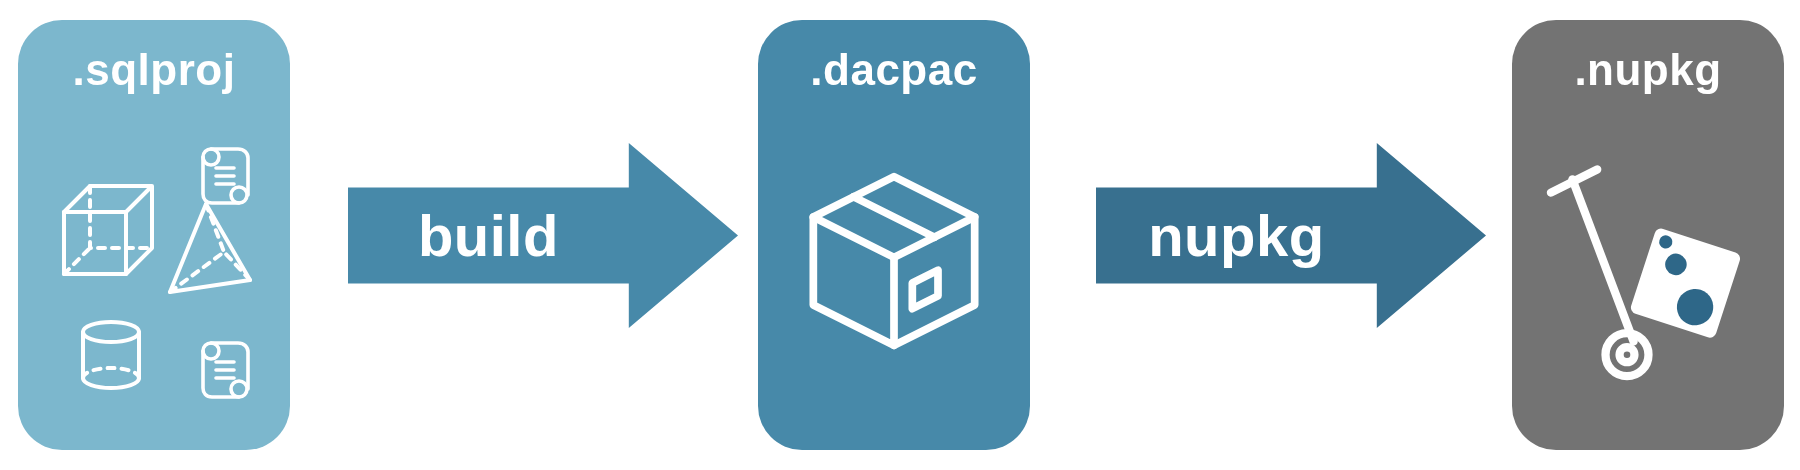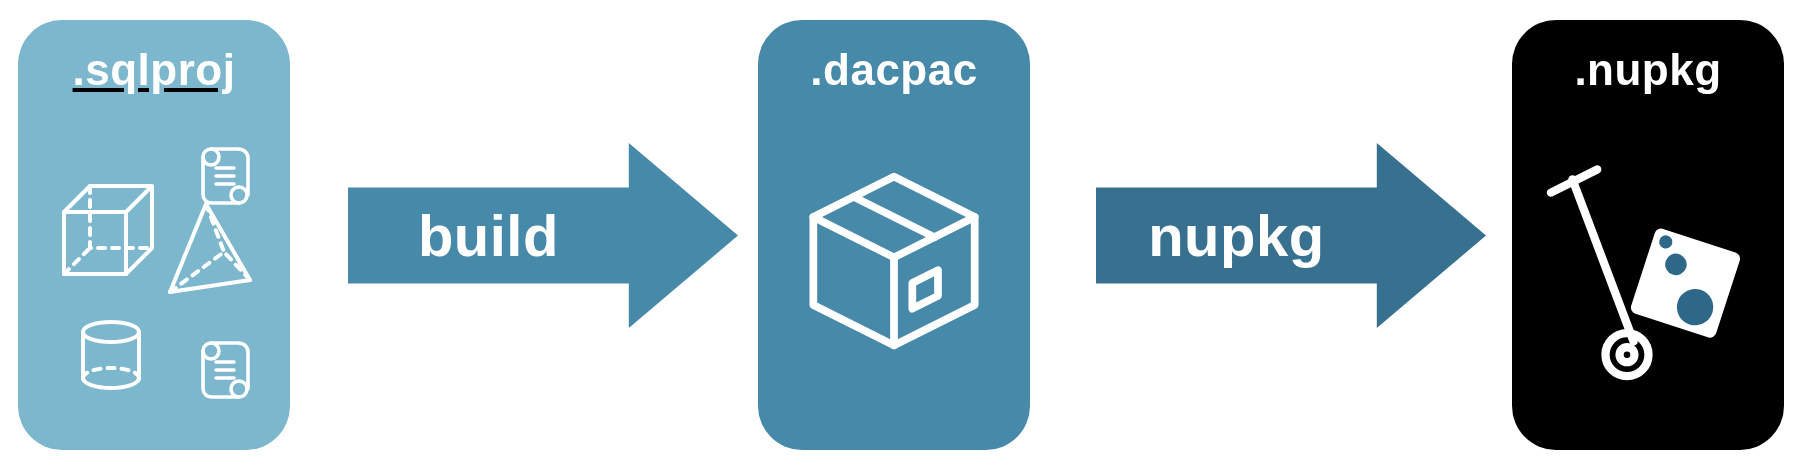--- a/index.html
+++ b/index.html
@@ -17,21 +17,21 @@
     position: absolute;
     top: 20px;
     width: 272px;
     height: 430px;
     border-radius: 44px;
     display: flex;
     flex-direction: column;
     align-items: center;
     box-sizing: border-box;
   }
-  #node-sqlproj { left: 18px; text-decoration: underline; }
+  #node-sqlproj { left: 18px; }
   #node-dacpac  { left: 758px; }
   #node-nupkg   { left: 1512px; }
 
   .node-label {
     margin: 26px 0 0 0;
     color: #ffffff;
     font-size: 44px;
     font-weight: 800;
     letter-spacing: 0.5px;
     line-height: 1.1;
@@ -148,21 +148,21 @@
         </g>
       </svg>
     </div>
   </section>
 
   <div class="arrow" id="arrow-pack">
     <div class="arrow-shape" style="background-color: rgb(56, 112, 143);"></div>
     <span class="arrow-label">nupkg</span>
   </div>
 
-  <section class="node" id="node-nupkg" style="background-color: #000000;">
+  <section class="node" id="node-nupkg" style="background-color: #737373;">
     <h2 class="node-label">.nupkg</h2>
     <div class="icon-wrap">
       <svg class="icon" width="215" height="232" viewBox="0 0 130 140" aria-hidden="true">
 
         <g transform="rotate(18 88 78)">
           <rect x="60" y="50" width="54" height="54" rx="4" fill="#ffffff"></rect>
           <circle cx="97" cy="89" r="11" fill="#2e6788"></circle>
           <circle cx="78" cy="68" r="6.5" fill="#2e6788"></circle>
           <circle cx="68" cy="57" r="4" fill="#2e6788"></circle>
         </g>

